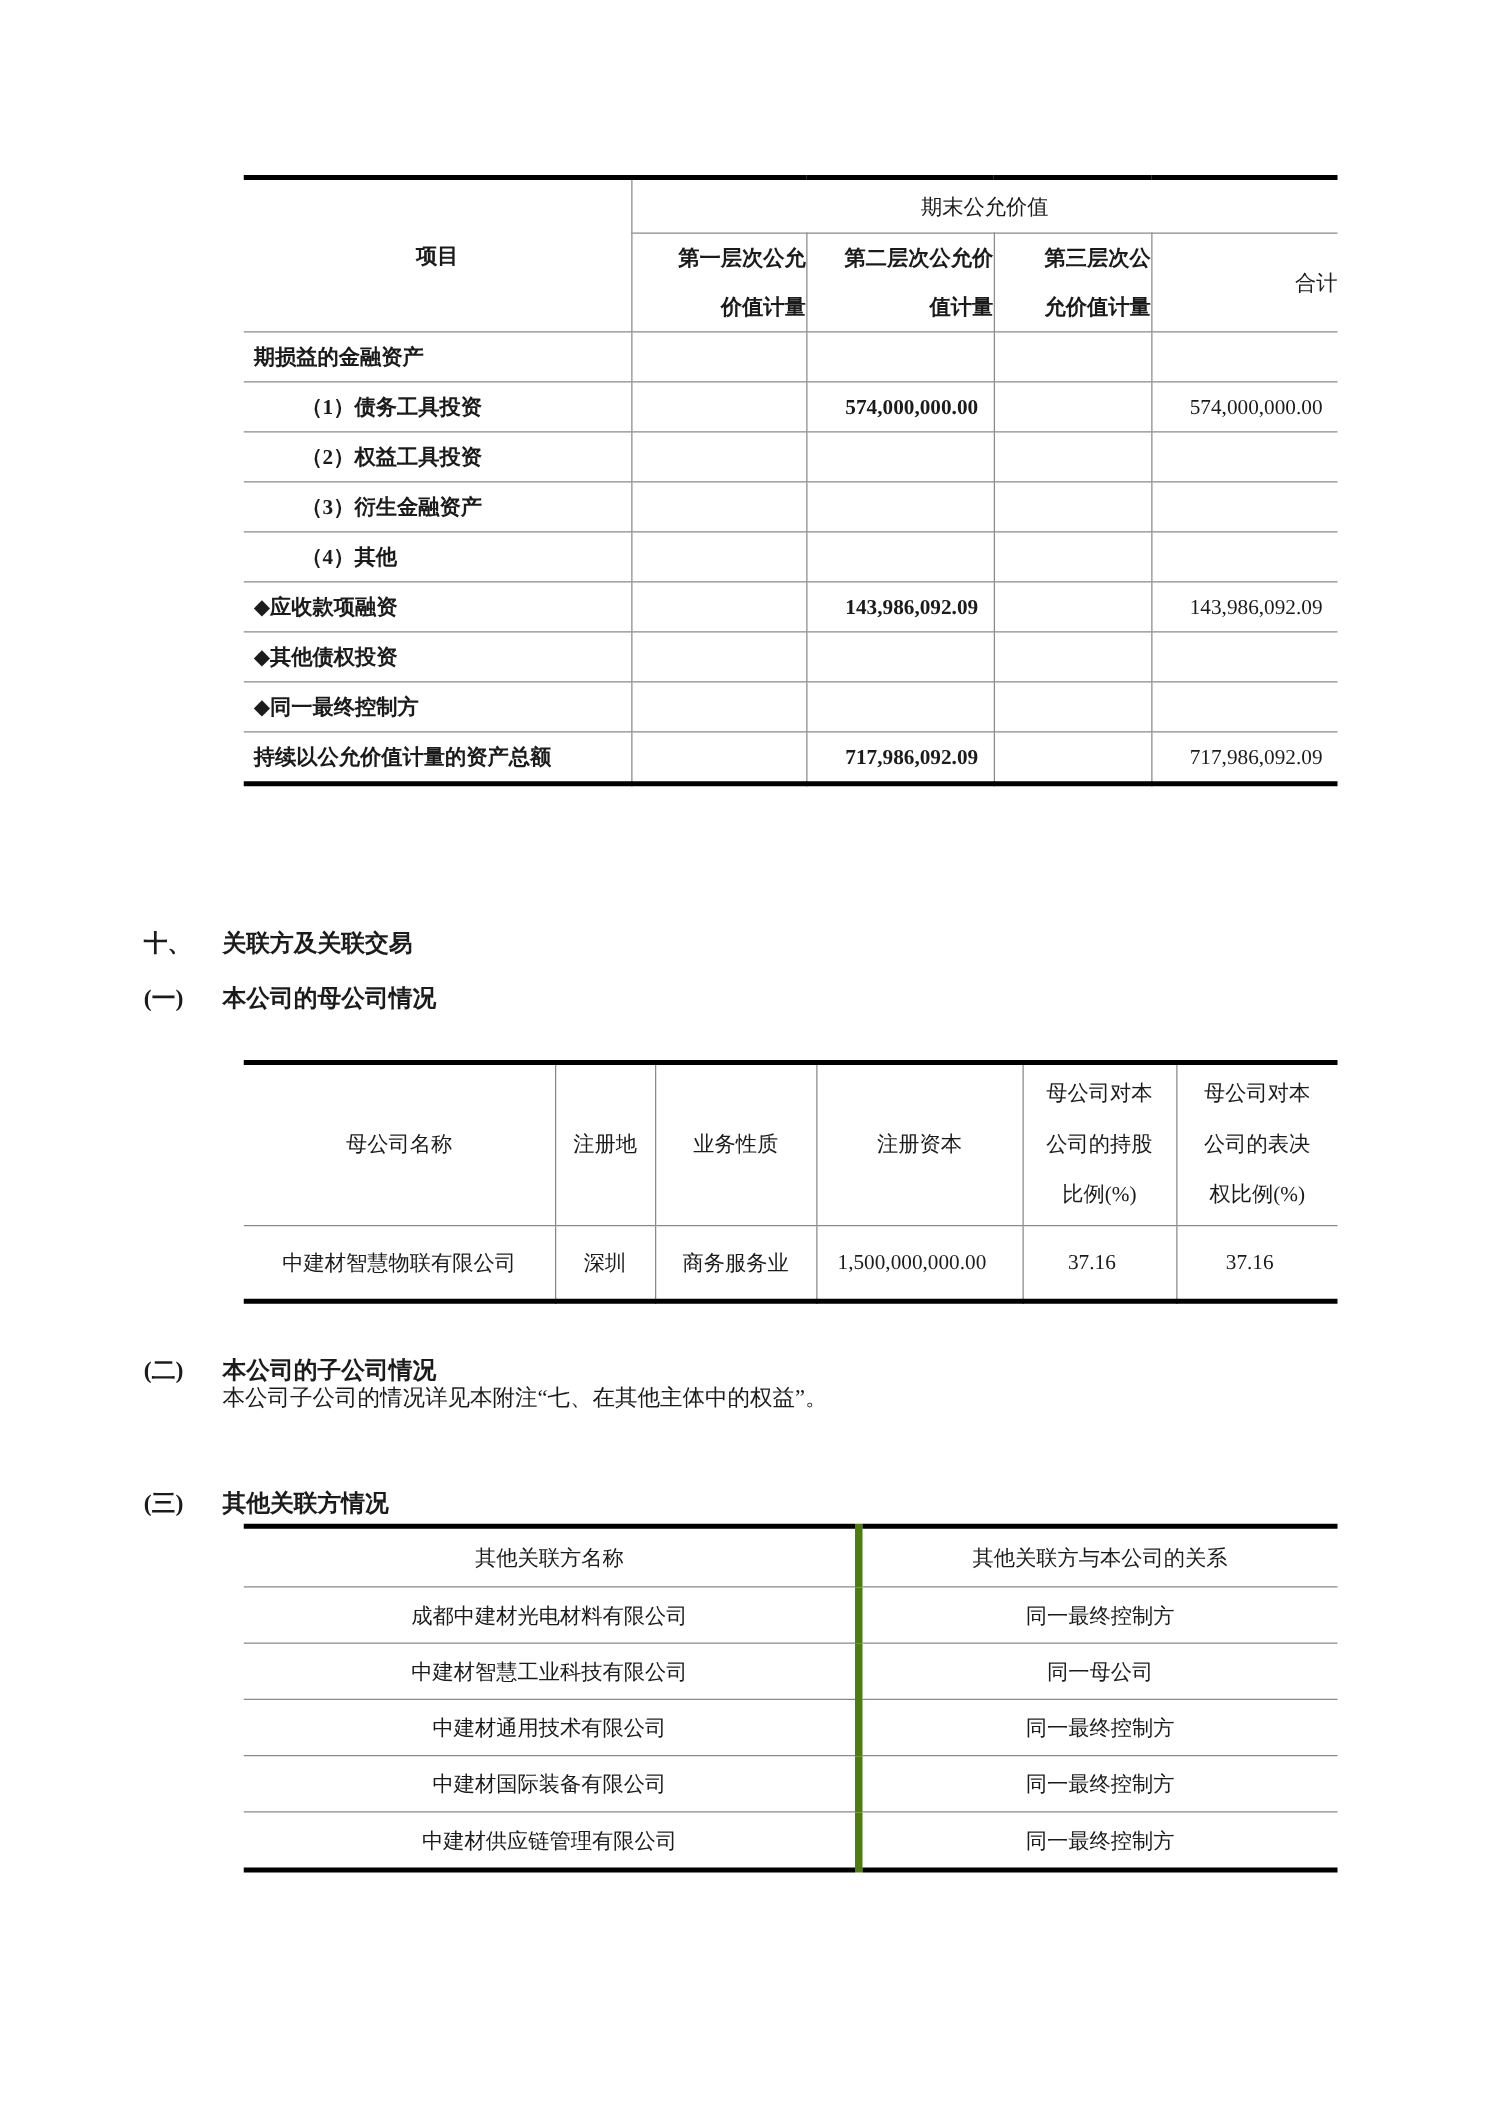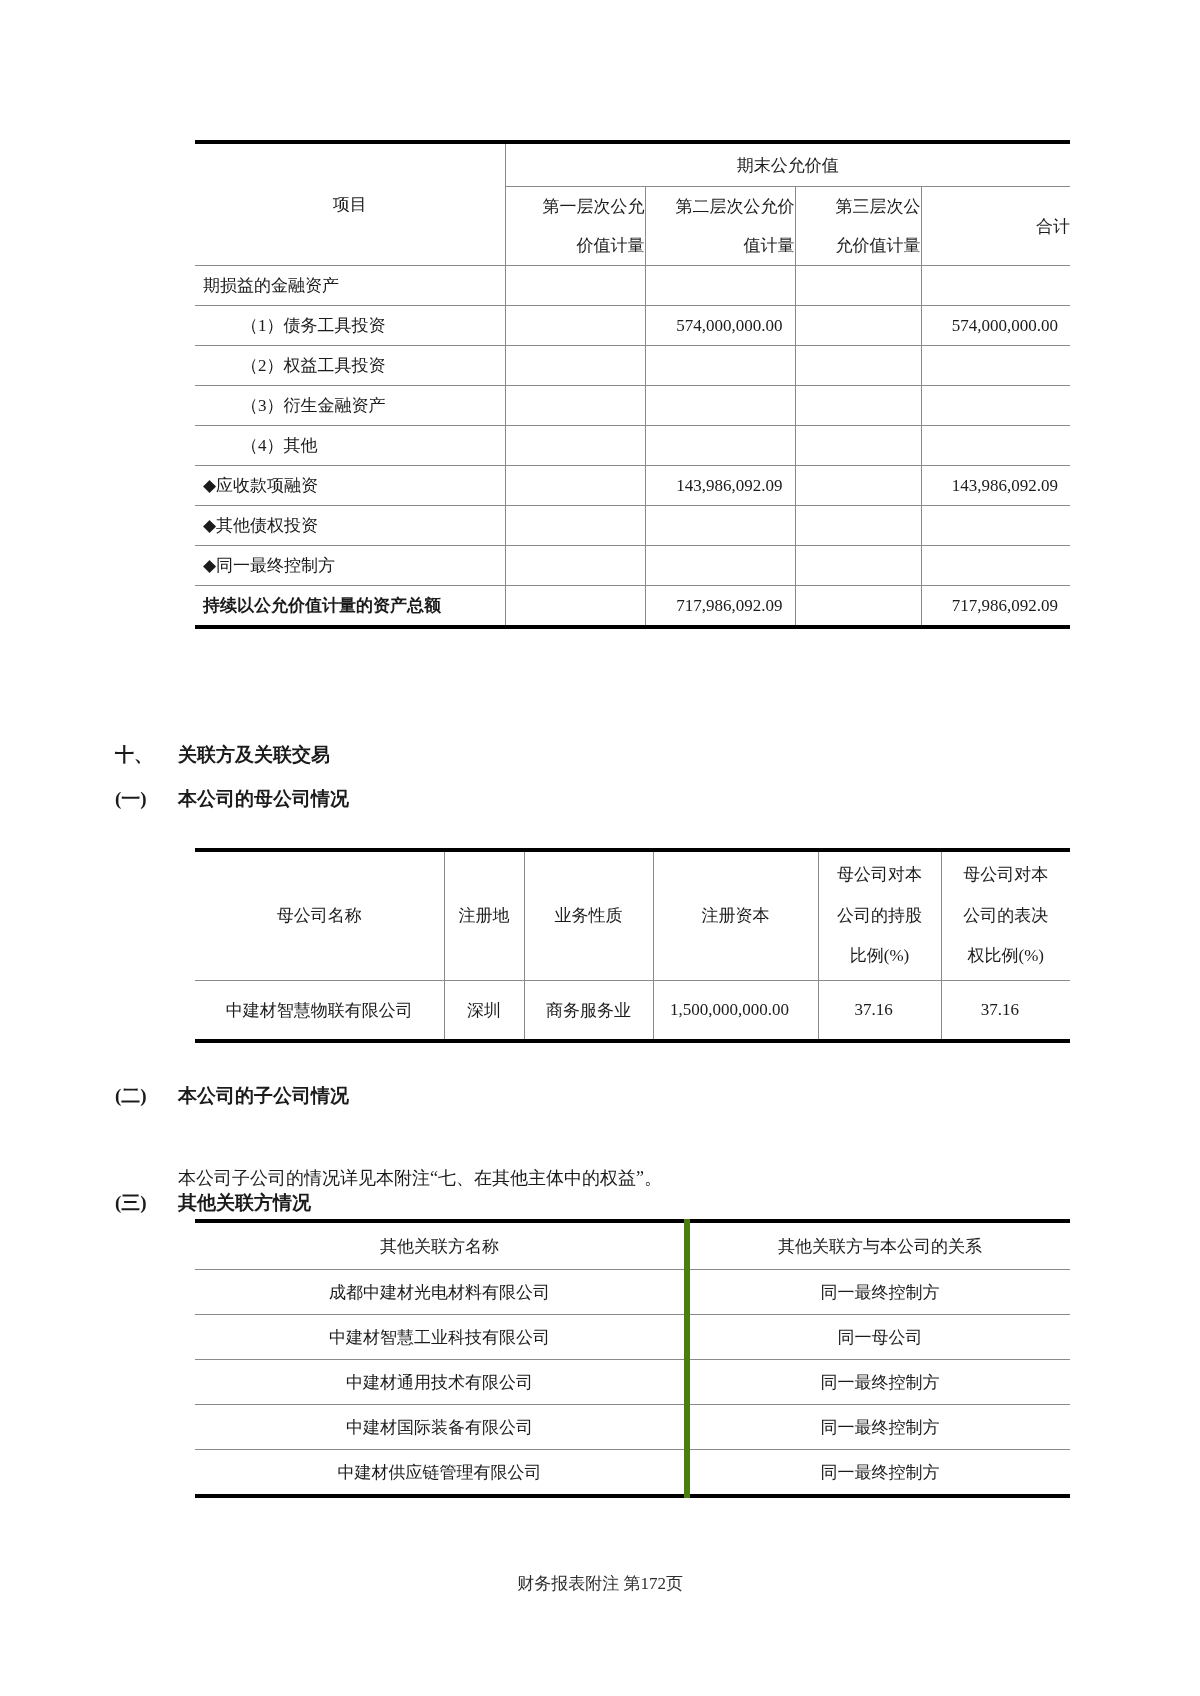--- a/index.html
+++ b/index.html
@@ -12,21 +12,21 @@
     overflow:hidden;
   }
   table{border-collapse:collapse;table-layout:fixed;}
   td{padding:0;font-size:17px;color:#1b1b1b;}
   .pre{white-space:pre-line;}
 
   
   .t1{position:absolute;top:140px;left:195px;width:875px;
       border-top:4px solid #000;border-bottom:4px solid #000;}
   .t1 td{vertical-align:middle;}
-  .t1 .vr{border-right:1px solid #8a8a8a;}
+  .t1 .vr{border-right:1px solid #8a8a8a;font-weight:bold;}
   .t1 .hb{border-bottom:1px solid #8a8a8a;}
   .t1 .headA{height:42px;text-align:center;}
   .t1 .headB{height:78px;text-align:right;line-height:2.3;}
   .t1 .lbl{height:39px;text-align:left;padding-left:8px;}
   .t1 .lbl.ind{padding-left:46px;}
   .t1 .num{height:39px;text-align:right;padding-right:12px;}
   .t1 .bold{font-weight:bold;}
 
   
   .hrow{position:absolute;left:115px;font-weight:bold;font-size:19px;
@@ -190,21 +190,21 @@
         <td class="data rnum">37.16</td>
       </tr>
     </tbody>
   </table>
 
   <div class="hrow" style="top:1083px;">
     <span class="no">(二)</span>
     <span>本公司的子公司情况</span>
   </div>
 
-  <div class="body-text" style="top:1166px;">本公司子公司的情况详见本附注“七、在其他主体中的权益”。</div>
+  <div class="body-text" style="top:1106px;">本公司子公司的情况详见本附注“七、在其他主体中的权益”。</div>
 
   <div class="hrow" style="top:1190px;">
     <span class="no">(三)</span>
     <span>其他关联方情况</span>
   </div>
 
   <table class="t3">
     <colgroup>
         <col style="width:492px">
         <col style="width:383px">
@@ -230,15 +230,14 @@
         <td class="vr data">中建材国际装备有限公司</td>
         <td class="data">同一最终控制方</td>
       </tr>
       <tr>
         <td class="vr data">中建材供应链管理有限公司</td>
         <td class="data">同一最终控制方</td>
       </tr>
     </tbody>
   </table>
 
-  <div class="footer">财务报表附注  第172页</div>
 
 </div>
 
 </body></html>

